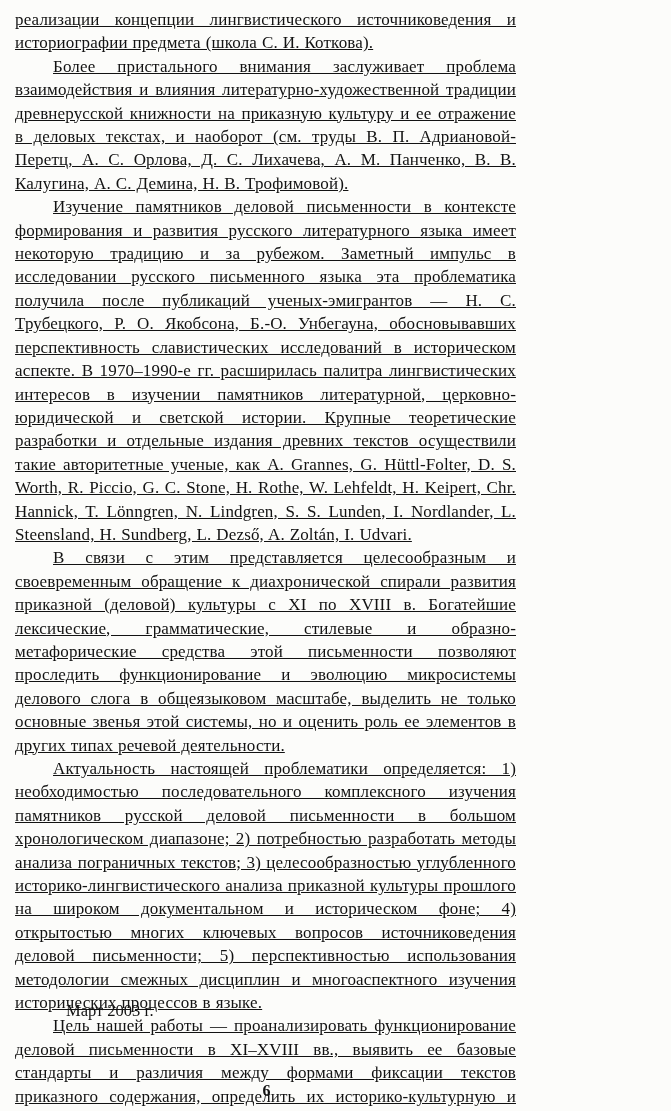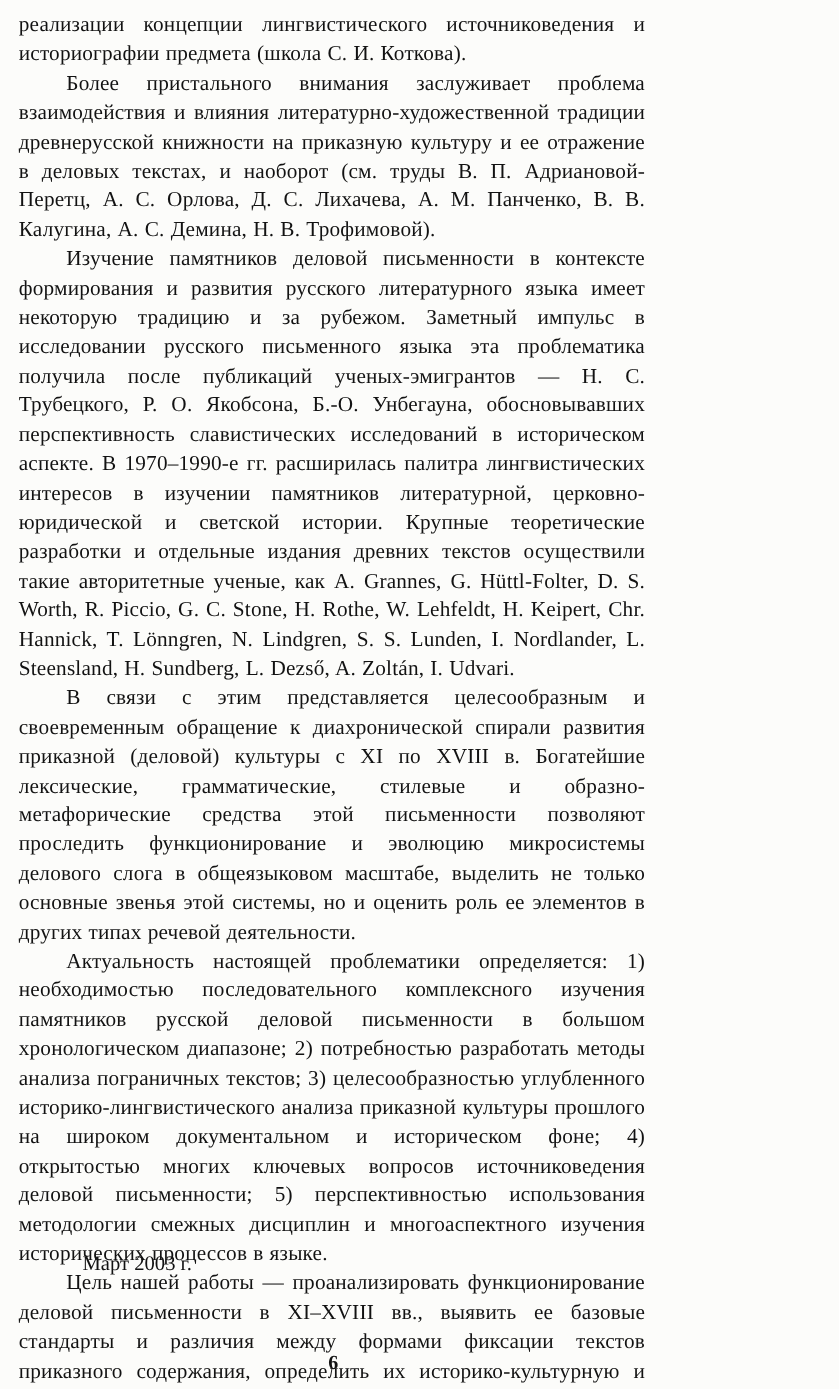--- a/index.html
+++ b/index.html
@@ -14,20 +14,21 @@
     font-family: "Liberation Serif", "DejaVu Serif", serif;
     position: relative;
     overflow: hidden;
   }
   .page {
     box-sizing: border-box;
     width: 533px;
     height: 1111px;
     padding: 8px 17px 0 15px;
     position: relative;
+    text-decoration: underline;
   }
   .text-block p {
     margin: 0;
     font-size: 17px;
     line-height: 23.4px;
     text-align: justify;
     text-indent: 38px;
     letter-spacing: 0.15px;
     word-spacing: 0.5px;
     hyphens: auto;

